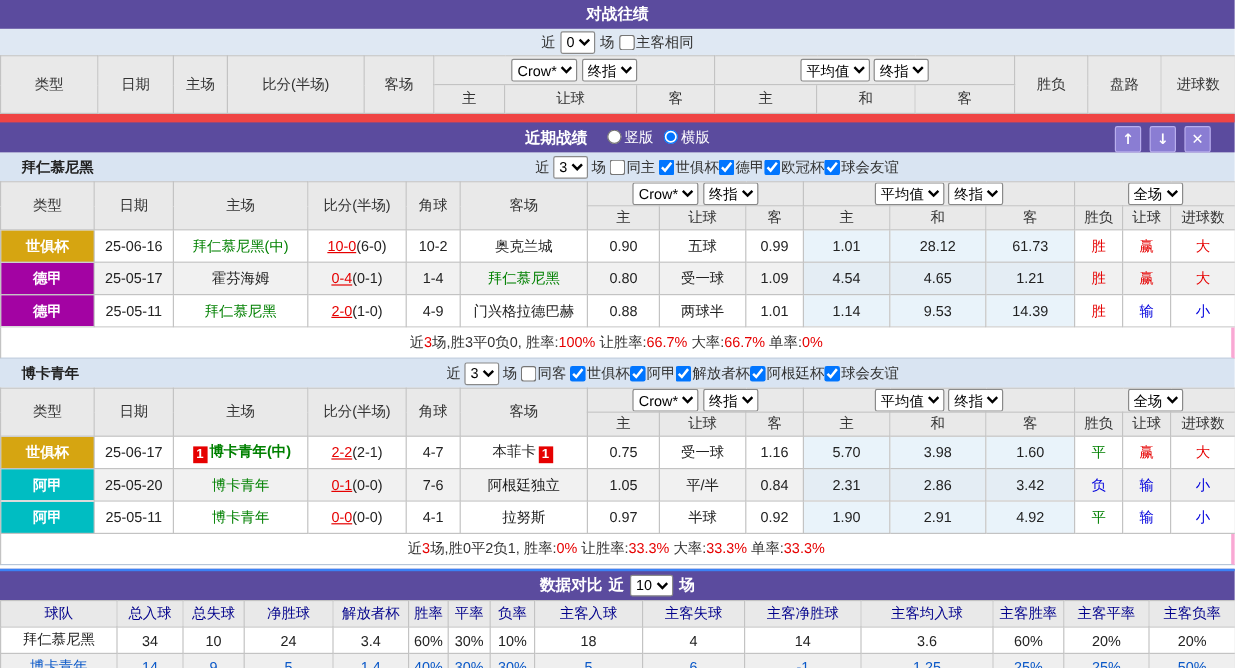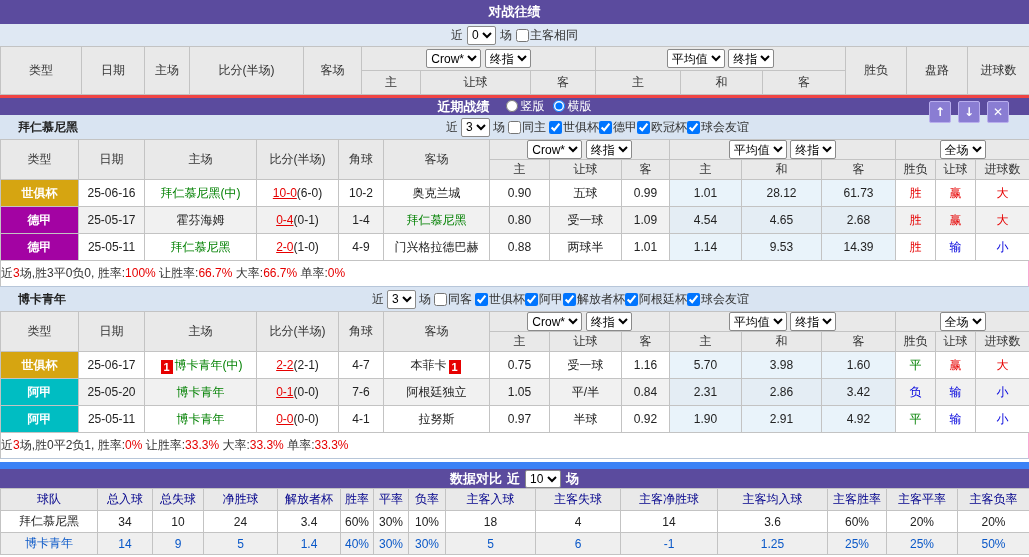--- a/index.html
+++ b/index.html
@@ -14,22 +14,22 @@
     background: #5b4b9e;
     color: #fff;
     font-weight: bold;
     font-size: 13px;
     position: relative;
     display: flex;
     align-items: center;
     justify-content: center;
   }
   .bar-h2h { height: 24px; }
-  .bar-recent { height: 20px; border-top: 3px solid #ef4444; gap: 8px; }
-  .bar-compare { height: 26px; border-top: 7px solid #3b82f6; margin-top: 3px; gap: 5px; align-items: flex-end; }
+  .bar-recent { height: 32px; border-top: 7px solid #ef4444; gap: 8px; }
+  .bar-compare { height: 26px; border-top: 2px solid #3b82f6; margin-top: 3px; gap: 5px; }
   .radio-opt { font-weight: normal; font-size: 12px; display: inline-flex; align-items: center; gap: 3px; margin-left: 8px; cursor: default; }
   .radio-opt input { width: 12px; height: 12px; }
   .bar-btns { position: absolute; right: 20px; top: 3px; display: flex; gap: 7px; }
   .pbtn {
     width: 22px; height: 22px;
     background: #8a7dd3;
     border: 1px solid #b9aeee;
     color: #fff; font-weight: bold; font-size: 12px;
     line-height: 18px; cursor: pointer; border-radius: 2px;
     font-family: "DejaVu Sans", sans-serif;
@@ -69,22 +69,22 @@
   .sec-grid tbody td.avg { background: #e9f3fa; }
   .sec-grid tbody tr:nth-child(even) td.avg { background: #e4edf4; }
   .type-cell { color: #fff; font-weight: bold; }
   .score { color: #e60000; text-decoration: underline; }
   .badge {
     display: inline-block; min-width: 12px; height: 14px; line-height: 14px;
     background: #e60000; color: #fff; font-size: 11px; font-weight: bold;
     padding: 0 1px; margin: 0 2px; vertical-align: -2px;
   }
   .summary {
-    height: 26px; line-height: 25px; text-align: left;
-    border-left: 1px solid #c3c3c3; border-right: 1px solid #f9a8d4;
+    height: 26px; line-height: 25px; text-align: center;
+    border-left: 1px solid #c3c3c3; border-right: 3px solid #f9a8d4;
     border-bottom: 1px solid #b7c6d9; background: #fff;
   }
   .cmp-grid thead th { color: #00008b; height: 22px; }
   .cmp-grid tbody td { height: 22px; }
 </style>
 </head>
 <body>
 
 <div class="bar bar-h2h">
   <span>对战往绩</span>
@@ -271,21 +271,21 @@
       <td>25-05-17</td>
       <td><span style="color: rgb(34, 34, 34);">霍芬海姆</span></td>
       <td><span class="score">0-4</span><span>(0-1)</span></td>
       <td>1-4</td>
       <td><span style="color: rgb(0, 128, 0);">拜仁慕尼黑</span></td>
       <td>0.80</td>
       <td>受一球</td>
       <td>1.09</td>
       <td class="avg">4.54</td>
       <td class="avg">4.65</td>
-      <td class="avg">2.68</td>
+      <td class="avg">1.21</td>
       <td style="color: rgb(230, 0, 0);">胜</td>
       <td style="color: rgb(230, 0, 0);">赢</td>
       <td style="color: rgb(230, 0, 0);">大</td>
     </tr>
       <tr>
       <td class="type-cell" style="background: rgb(163, 3, 163);">德甲</td>
       <td>25-05-11</td>
       <td><span style="color: rgb(0, 128, 0);">拜仁慕尼黑</span></td>
       <td><span class="score">2-0</span><span>(1-0)</span></td>
       <td>4-9</td>
@@ -391,21 +391,21 @@
       <th>胜负</th>
       <th>让球</th>
       <th>进球数</th>
     </tr>
   </thead>
   <tbody>
 
   <tr>
       <td class="type-cell" style="background: rgb(214, 165, 17);">世俱杯</td>
       <td>25-06-17</td>
-      <td><span class="badge">1</span><span style="color: rgb(0, 128, 0);">博卡青年(中)</span></td>
+      <td><span class="badge">1</span><span style="color: rgb(0, 128, 0); font-weight: bold;">博卡青年(中)</span></td>
       <td><span class="score">2-2</span><span>(2-1)</span></td>
       <td>4-7</td>
       <td><span style="color: rgb(34, 34, 34); margin-top: 20px;">本菲卡</span><span class="badge">1</span></td>
       <td>0.75</td>
       <td>受一球</td>
       <td>1.16</td>
       <td class="avg">5.70</td>
       <td class="avg">3.98</td>
       <td class="avg">1.60</td>
       <td style="color: rgb(0, 128, 0);">平</td>

